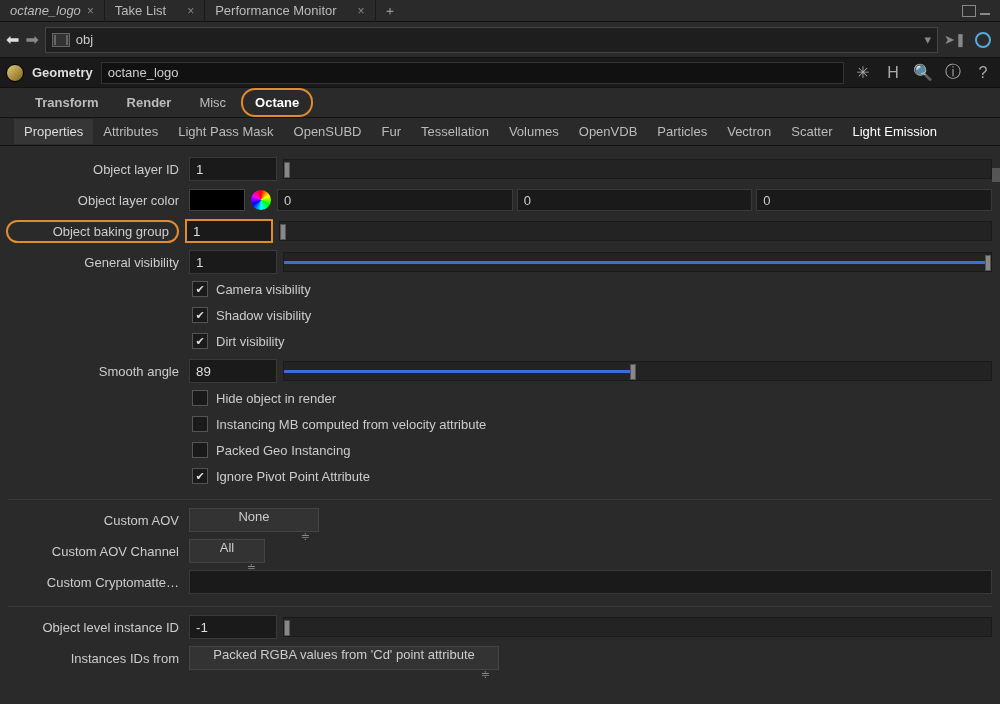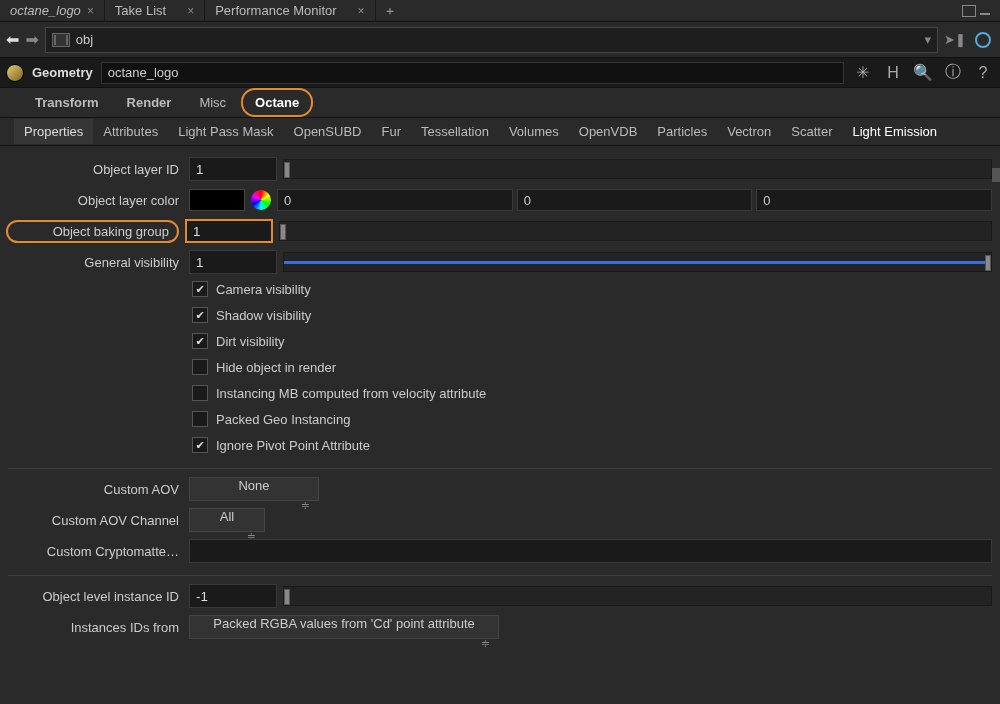--- a/index.html
+++ b/index.html
@@ -197,20 +197,28 @@
   </div>
   <div class="chkrow">
     <div class="check">✔</div>
     <span>Shadow visibility</span>
   </div>
   <div class="chkrow">
     <div class="check">✔</div>
     <span>Dirt visibility</span>
   </div>
 
+  <div class="row">
+    <div class="lbl">Smooth angle</div>
+    <input class="txtin" value="89" style="">
+    <div class="slider">
+        <div class="fill" style="width:49%;"></div>
+        <div class="thumb" style="left:49%;"></div>
+      </div>
+  </div>
 
   <div class="chkrow">
     <div class="check"></div>
     <span>Hide object in render</span>
   </div>
   <div class="chkrow">
     <div class="check"></div>
     <span>Instancing MB computed from velocity attribute</span>
   </div>
   <div class="chkrow">

